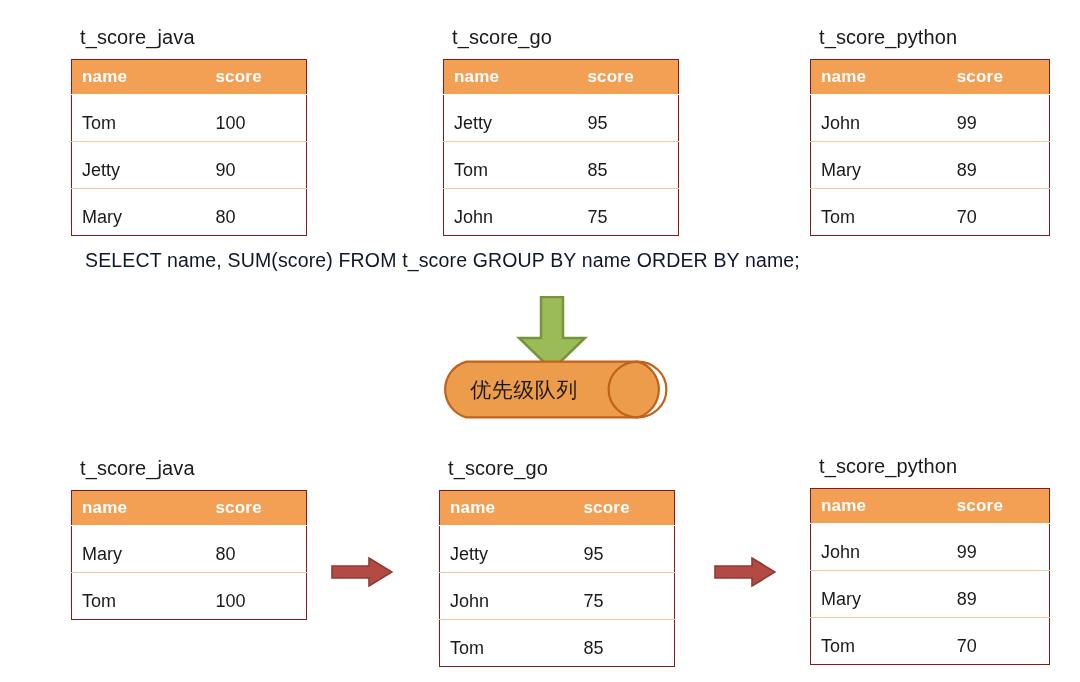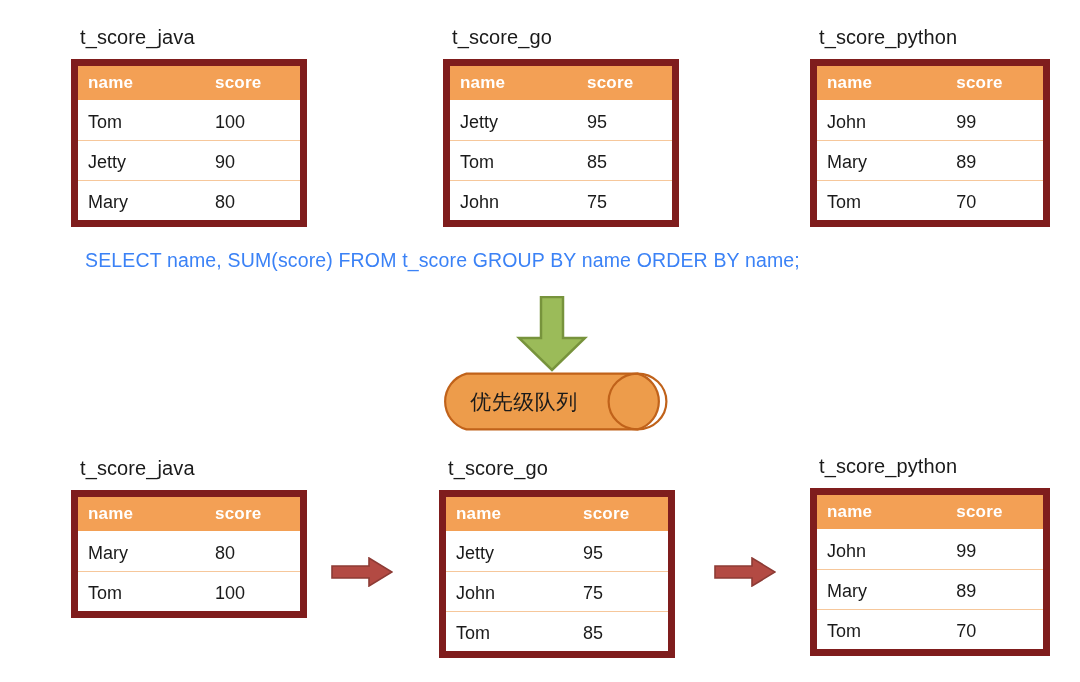--- a/index.html
+++ b/index.html
@@ -27,75 +27,75 @@
     white-space: nowrap;
     margin-left: 9px;
     margin-bottom: 7px;
     letter-spacing: 0.1px;
   }
   .score-table {
     border-collapse: collapse;
     table-layout: fixed;
     width: 100%;
     background: #ffffff;
-    border: 7px solid #7f1d1d;
+    border: 1px solid #7f1d1d;
   }
   .score-table col.c-name { width: 57%; }
   .score-table col.c-score { width: 43%; }
 
   .score-table thead th {
     background: #f3a055;
     color: #ffffff;
     font-size: 17px;
     font-weight: bold;
     text-align: left;
     padding: 7px 0 7px 10px;
     border: none;
     letter-spacing: 0.2px;
   }
   .score-table tbody td {
     font-size: 18px;
     color: #1a1a1a;
     text-align: left;
-    padding: 8px 0 5px 10px;
+    padding: 15px 0 5px 10px;
     border-top: 1px solid #f6c79b;
     background: #ffffff;
     height: 26px;
     box-sizing: content-box;
   }
   .score-table tbody tr:first-child td {
     border-top: 1px solid #ffffff;
   }
 
   
   .sql-line {
     position: absolute;
     left: 85px;
     top: 246px;
     font-size: 19.5px;
     line-height: 28px;
     white-space: nowrap;
-    color: #3b82f6;
+    color: #0f172a;
     letter-spacing: 0.15px;
   }
 
   
   .green-arrow {
     position: absolute;
     left: 516px;
     top: 296px;
     width: 72px;
     height: 76px;
   }
 
   
   .cylinder {
     position: absolute;
     left: 436px;
-    top: 372px;
+    top: 360px;
     width: 232px;
     height: 66px;
   }
   .cylinder-label {
     position: absolute;
     left: 0;
     top: 0;
     width: 176px;
     height: 59px;
     display: flex;

